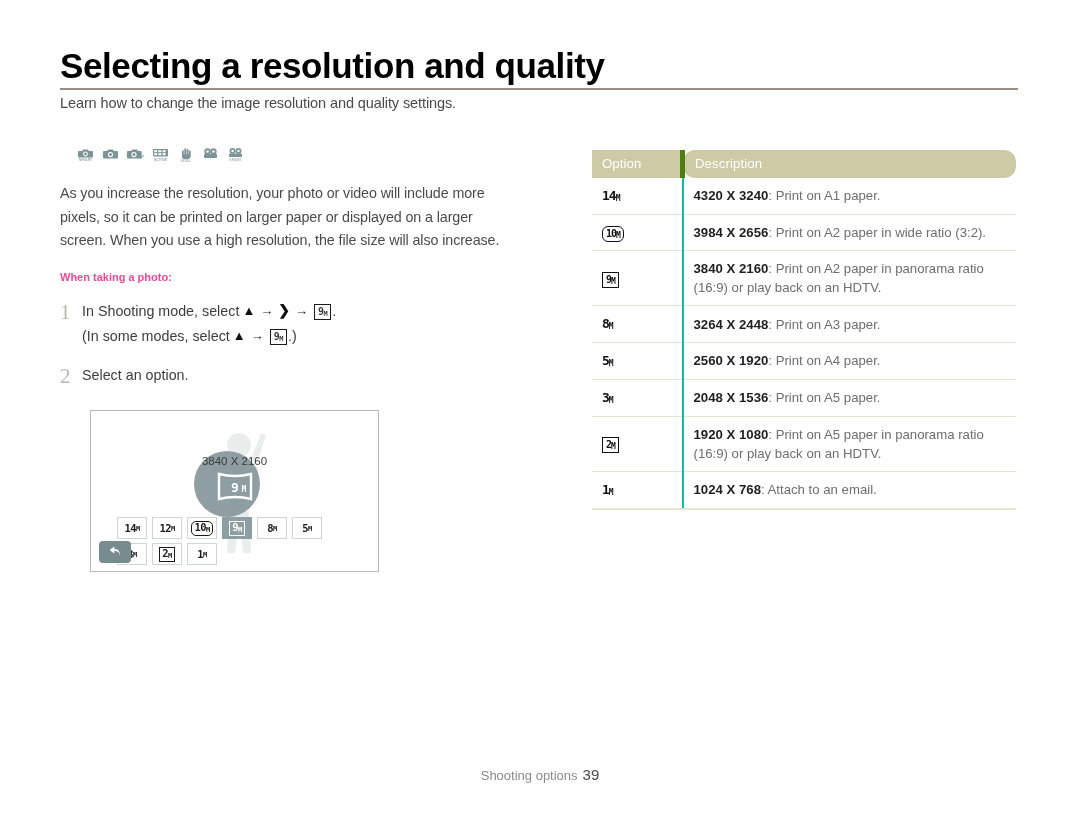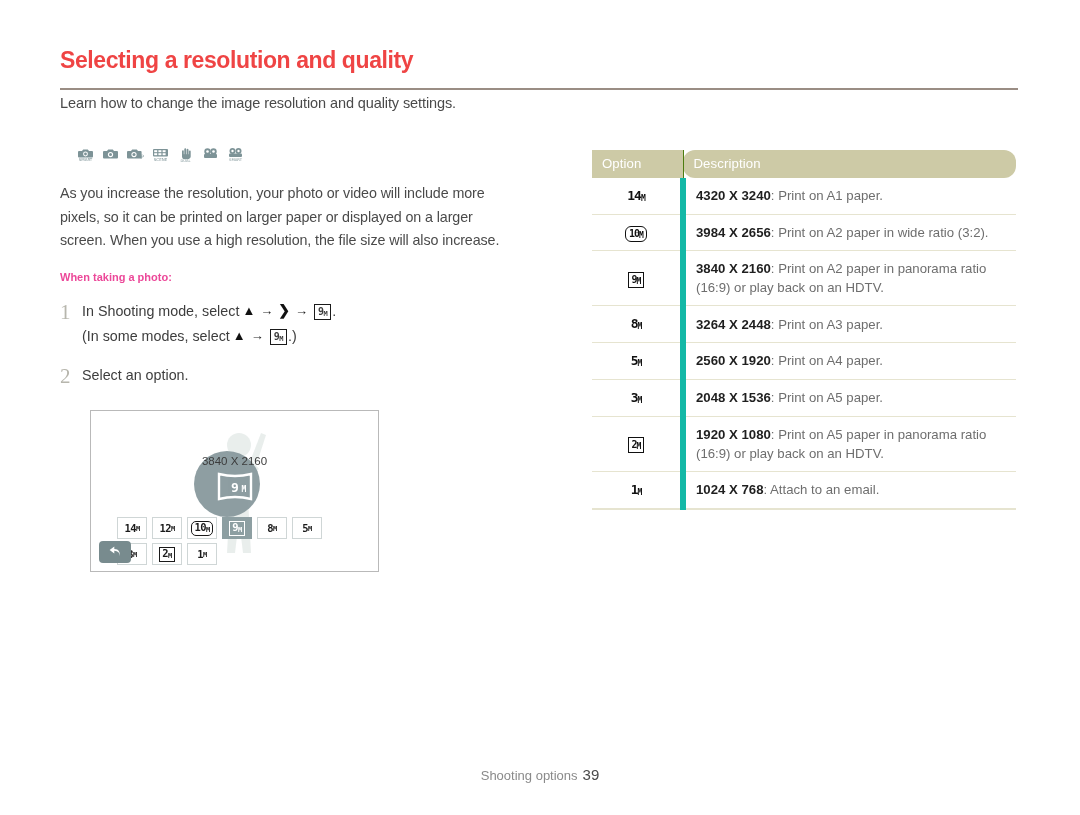--- a/index.html
+++ b/index.html
@@ -15,23 +15,23 @@
     position: relative;
     overflow: hidden;
   }
 
   
   #page-title {
     position: absolute;
     left: 60px;
     top: 48px;
     width: 960px;
-    font-size: 23px;
+    font-size: 35px;
     font-weight: bold;
-    color: #ef4444;
+    color: #000000;
     letter-spacing: -0.4px;
     line-height: 1.05;
     white-space: nowrap;
   }
   #title-rule {
     position: absolute;
     left: 60px;
     top: 88px;
     width: 958px;
     height: 2px;
@@ -261,35 +261,34 @@
     border-collapse: collapse;
     font-size: 13.2px;
   }
   #opt-table th {
     background: #cdcaa6;
     color: #ffffff;
     font-weight: normal;
     text-align: left;
     font-size: 13.2px;
     padding: 6px 10px 7px 10px;
-    border-right: 1px solid #4d7c0f;
+    border-right: 5px solid #4d7c0f;
     letter-spacing: 0.1px;
   }
   #opt-table th:last-child { border-right: none; border-radius: 12px; }
   #opt-table td {
     border-bottom: 1px solid #e6e4d0;
     padding: 8px 10px;
     vertical-align: middle;
     color: #6e6e6e;
     line-height: 1.45;
   }
   #opt-table td.opt-col {
     width: 68px;
-    text-align: center;
-    border-right: 6px solid #14b8a6;
+    border-right: 2px solid #14b8a6;
     color: #111;
   }
   #opt-table tr:last-child td { border-bottom: 2px solid #e6e4d0; }
   .dim { color: #1f1f1f; font-weight: bold; text-align: center; }
   .icon-lcd {
     font-family: "DejaVu Sans Mono", monospace;
     font-size: 13px;
     font-weight: bold;
     color: #111;
     letter-spacing: -1px;

